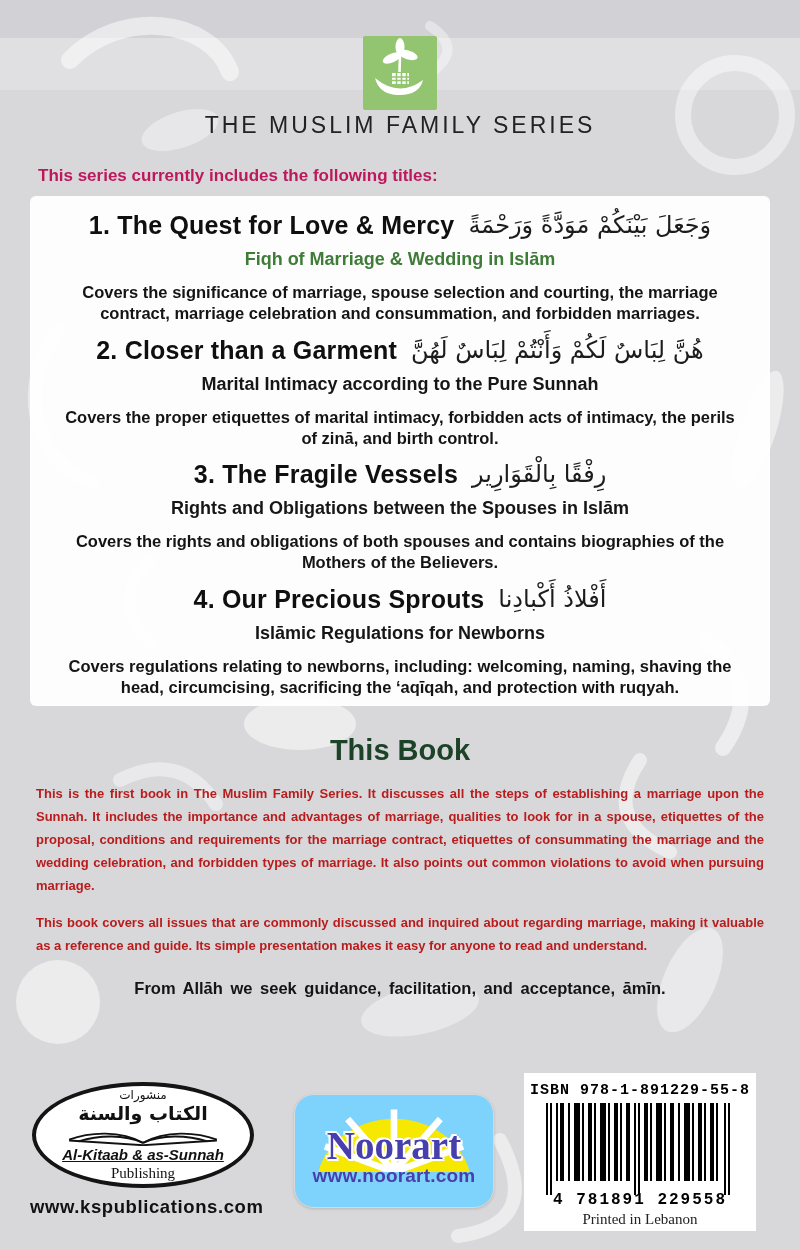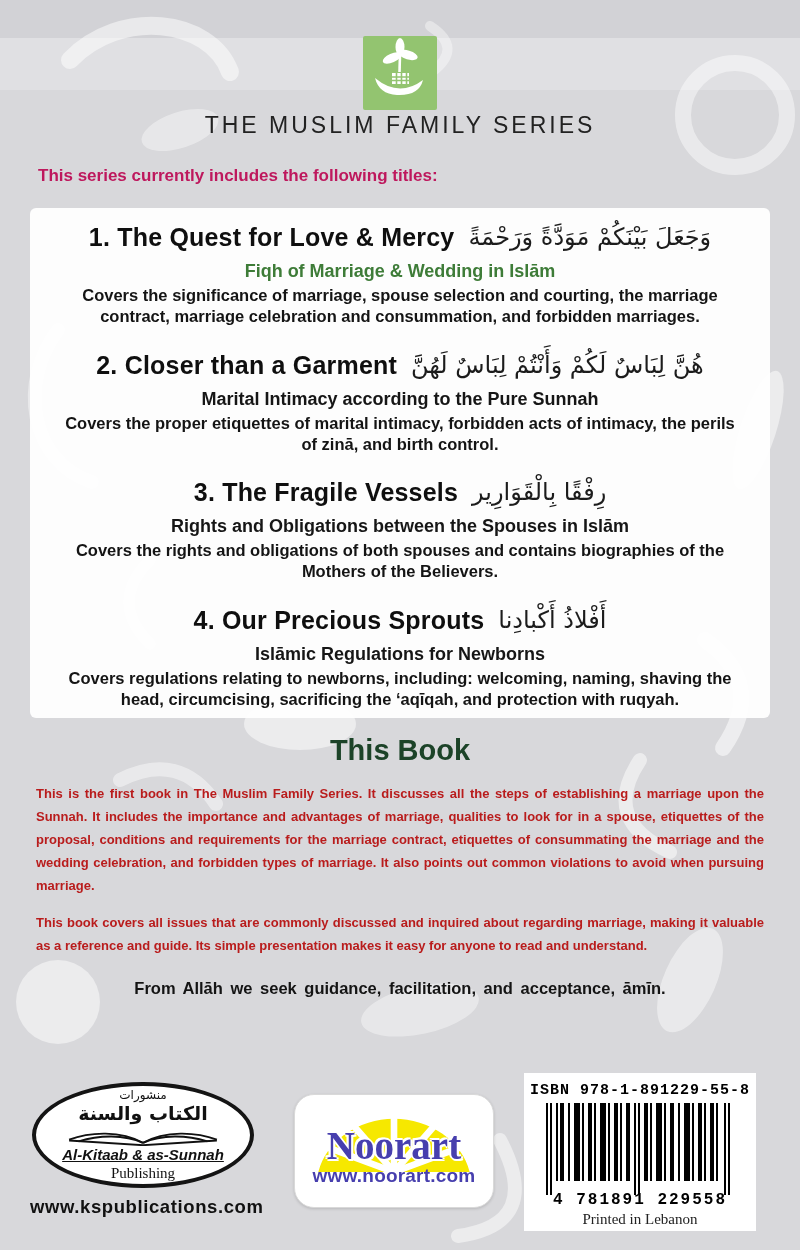--- a/index.html
+++ b/index.html
@@ -13,29 +13,29 @@
   svg.damask{position:absolute;left:0;top:0;pointer-events:none;}
   .content{position:absolute;inset:0;}
 
   
   .logo-box{position:absolute;left:363px;top:36px;width:74px;height:74px;border-radius:2px;}
   .series-title{position:absolute;left:0;top:112px;width:800px;text-align:center;
     font-size:23px;letter-spacing:3px;font-weight:500;color:#222;}
   .series-intro{position:absolute;left:38px;top:166px;font-size:17px;font-weight:bold;color:#be185d;}
 
   
-  .titles-panel{position:absolute;left:30px;top:208px;width:740px;height:510px;
+  .titles-panel{position:absolute;left:30px;top:196px;width:740px;height:510px;
     background:rgba(255,255,255,.93);border-radius:6px;box-sizing:border-box;
     padding:8px 18px;display:flex;flex-direction:column;justify-content:space-between;}
   .book{text-align:center;}
   .book-title-row{display:flex;align-items:center;justify-content:center;gap:14px;line-height:42px;}
   .book-title{font-size:25px;font-weight:bold;color:#0f0f0f;letter-spacing:.2px;}
   .book-arabic{font-family:"DejaVu Sans",sans-serif;font-size:24px;color:#1c1c1c;direction:rtl;}
   .book-subtitle{font-size:18px;font-weight:bold;line-height:23px;margin-top:2px;color:#161616;}
-  .book-desc{font-size:16.5px;font-weight:bold;line-height:21px;margin:2px auto 0;width:96%;color:#141414;}
+  .book-desc{font-size:16.5px;font-weight:bold;line-height:21px;margin:11px auto 0;width:96%;color:#141414;}
 
   
   .tb-heading{position:absolute;left:0;top:734px;width:800px;text-align:center;
     font-size:29px;font-weight:bold;}
   .tb-body{position:absolute;left:36px;top:782px;width:728px;}
   .tb-body p{margin:0 0 14px 0;font-size:13px;font-weight:bold;line-height:23px;
     text-align:justify;color:#b91c1c;}
   .tb-closing{margin-top:22px;text-align:center;font-size:16.5px;font-weight:bold;
     word-spacing:3px;color:#141414;}
 
@@ -43,21 +43,21 @@
   .pub-logo{position:absolute;left:32px;top:1082px;width:222px;height:106px;background:#fff;
     border:4px solid #141414;border-radius:50%;box-sizing:border-box;
     display:flex;flex-direction:column;align-items:center;justify-content:center;}
   .pub-ar-small{font-family:"DejaVu Sans",sans-serif;font-size:12px;line-height:13px;color:#111;}
   .pub-ar-large{font-family:"DejaVu Sans",sans-serif;font-size:19px;font-weight:bold;line-height:22px;color:#111;}
   .pub-name{font-size:15px;font-weight:bold;font-style:italic;line-height:18px;color:#111;text-decoration:underline;}
   .pub-type{font-family:"Liberation Serif",serif;font-size:15px;line-height:18px;color:#111;}
   .pub-url{position:absolute;left:30px;top:1196px;font-size:18.5px;font-weight:bold;
     letter-spacing:.6px;color:#111;}
 
-  .noorart{position:absolute;left:294px;top:1094px;width:198px;height:112px;background:#ffffff;
+  .noorart{position:absolute;left:294px;top:1094px;width:198px;height:112px;background:#7dd3fc;
     border-radius:20px;border:1px solid #d9d9d9;overflow:hidden;text-align:center;
     box-shadow:0 1px 3px rgba(0,0,0,.15);}
   .noorart .sun{display:block;margin:7px auto 0;}
   .noorart-name{margin-top:-46px;position:relative;font-family:"Liberation Serif",serif;
     font-weight:bold;font-size:39px;line-height:40px;
     text-shadow:2px 0 0 #fff,-2px 0 0 #fff,0 2px 0 #fff,0 -2px 0 #fff,2px 2px 0 #fff,-2px -2px 0 #fff;}
   .noorart-url{position:relative;font-size:19px;font-weight:bold;letter-spacing:.2px;line-height:20px;}
 
   .barcode-panel{position:absolute;left:524px;top:1073px;width:232px;height:158px;background:#fff;
     text-align:center;box-sizing:border-box;padding-top:9px;}

